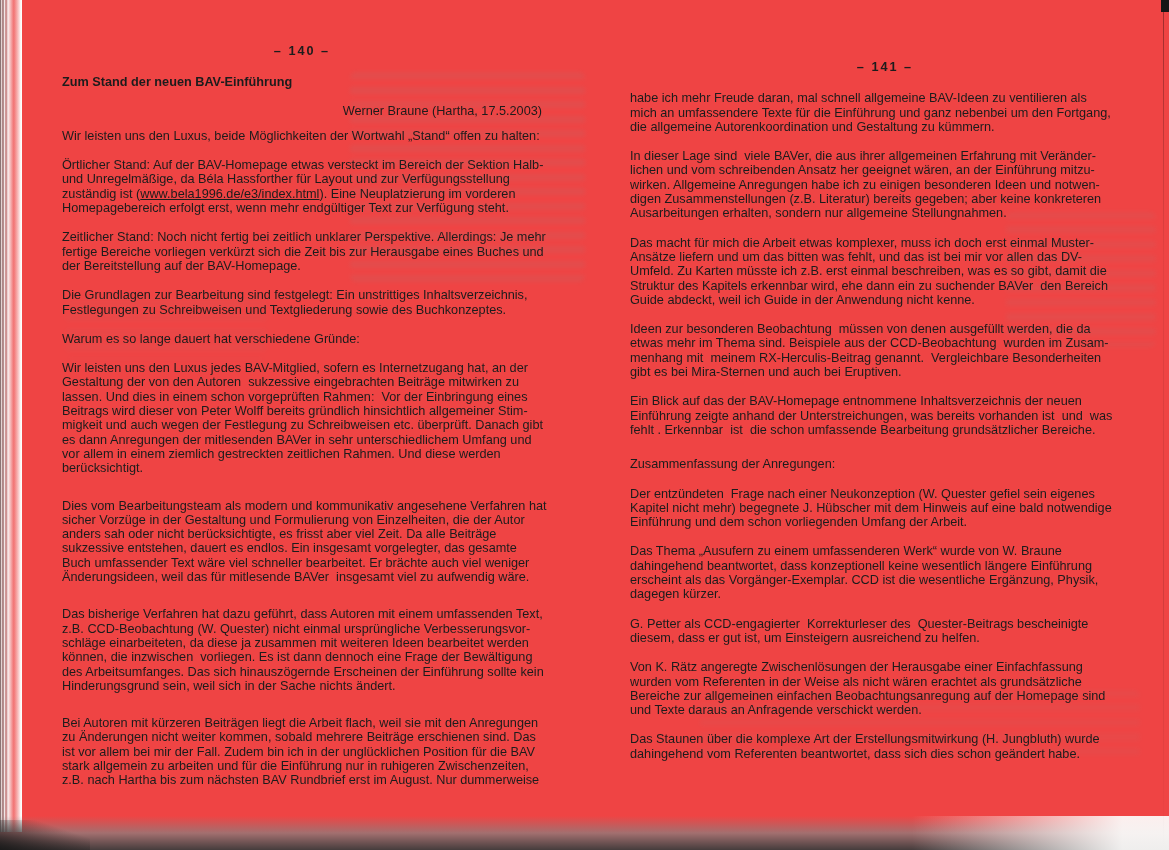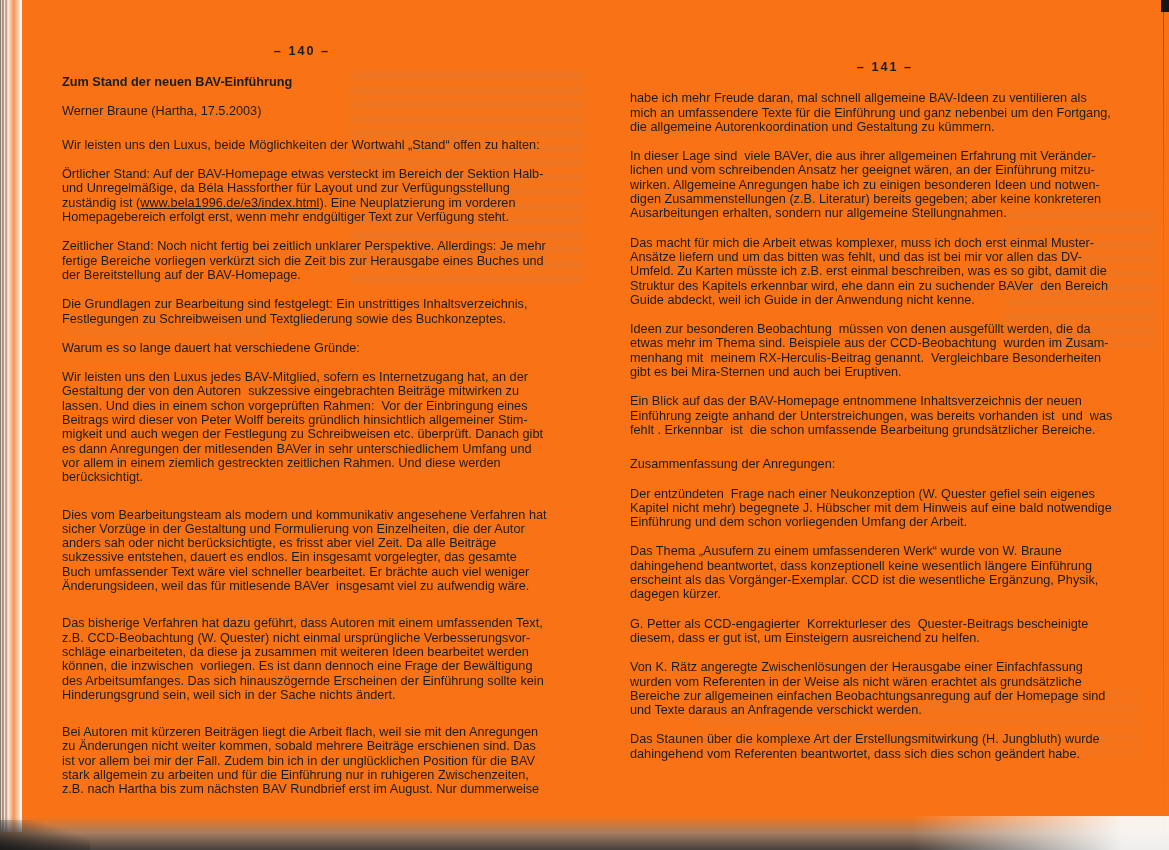--- a/index.html
+++ b/index.html
@@ -1,18 +1,18 @@
 <!DOCTYPE html>
 <html><head>
 <meta charset="utf-8">
 <style>
   html,body{margin:0;padding:0;background:#e8e8e8;}
   .scan{
     position:relative;width:1169px;height:850px;margin:0 auto;
-    background:#f97316;overflow:hidden;
+    background:#ef4444;overflow:hidden;
     font-family:"Liberation Sans","DejaVu Sans",sans-serif;
     color:#1c1c1c;
   }
   
   .binding-edge{
     position:absolute;left:0;top:0;width:22px;height:832px;
     background:
       linear-gradient(to right, rgba(255,255,255,0) 0 60%, #fdfdfc 95%),
       repeating-linear-gradient(90deg,
         rgba(70,70,70,.85) 0px, rgba(225,225,225,.9) 1.5px,
@@ -51,21 +51,21 @@
 
   .page{position:absolute;font-size:12.7px;line-height:14.3px;}
   .page-left{left:62px;top:44px;width:519px;}
   .page-right{left:630px;top:36px;width:519px;}
 
   .pagenum{font-weight:bold;letter-spacing:2px;text-align:center;margin:0 0 17px 0;}
   .page-left .pagenum,.page-left .title,.page-left .byline{width:480px;}
   .page-right .pagenum{width:510px;margin-top:24px;}
 
   .title{font-weight:bold;text-align:left;margin:0 0 14px 0;}
-  .byline{text-align:left;margin:0 0 20px 0;}
+  .byline{text-align:right;margin:0 0 11px 0;}
 
   .para{margin:0 0 15px 0;white-space:pre-wrap;}
   .para.gap-lg{margin-top:23px;}
   .subheading{margin:20px 0 15px 0;white-space:pre-wrap;}
   .url{text-decoration:underline;}
 </style>
 </head>
 <body>
 
 <div class="scan">

